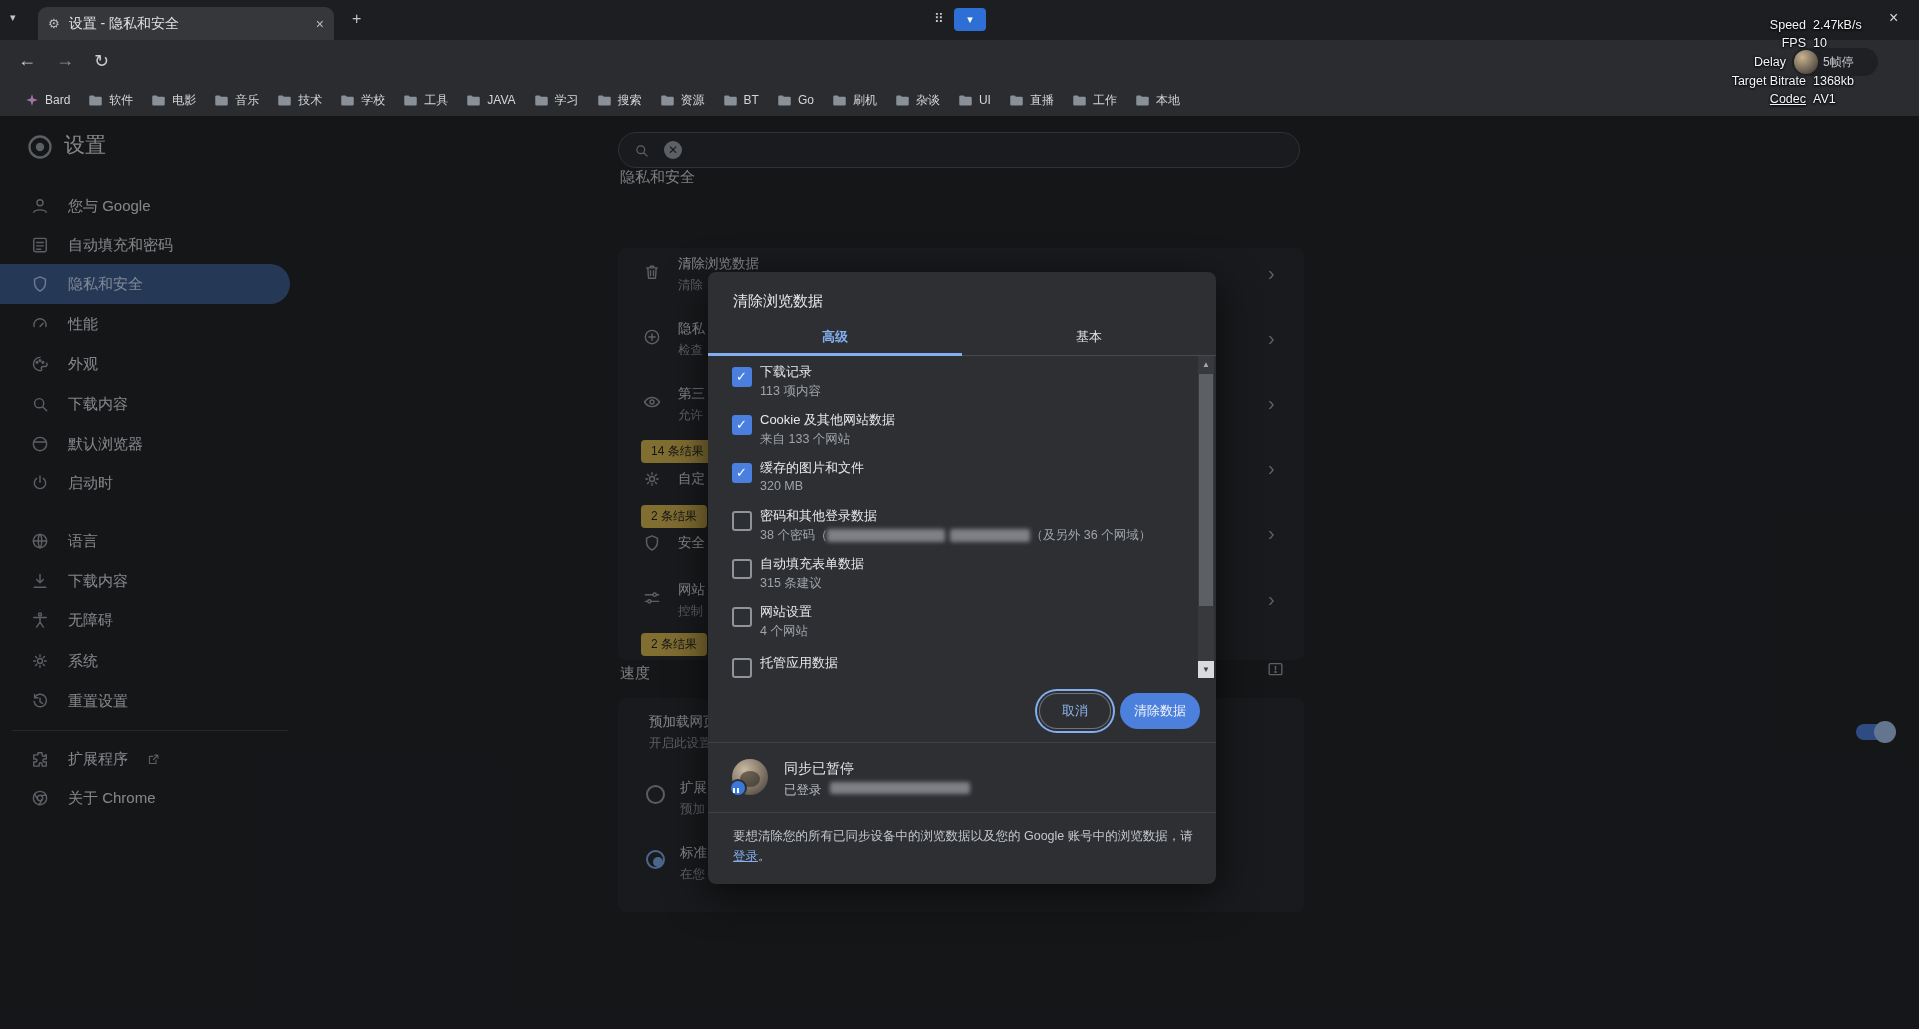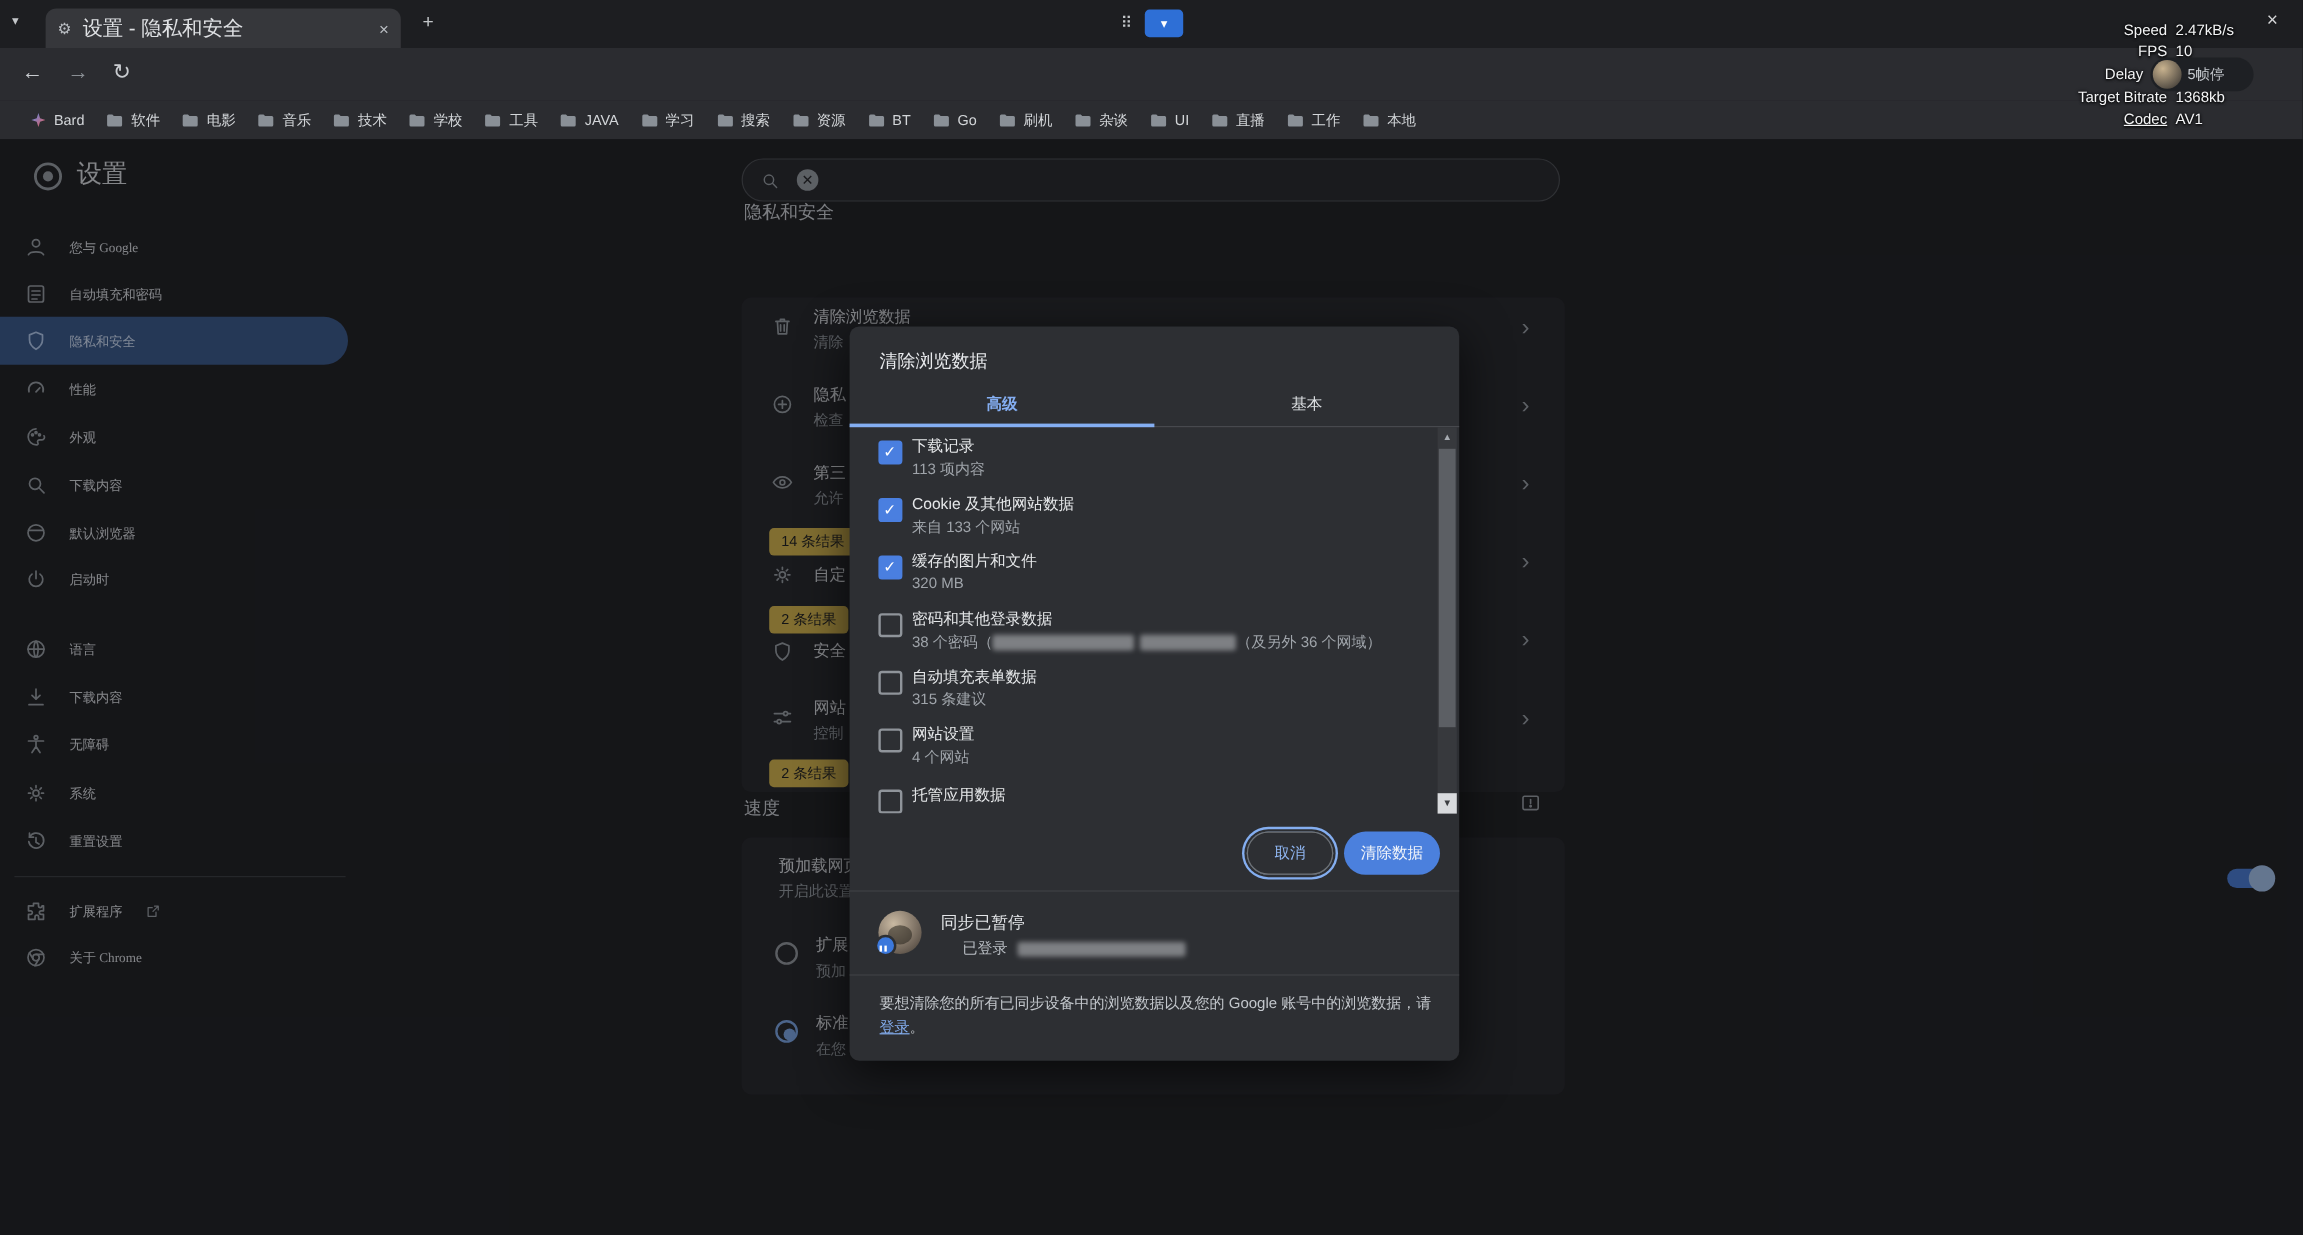--- a/index.html
+++ b/index.html
@@ -6,21 +6,21 @@
   .screen{position:relative;width:1919px;height:1029px;overflow:hidden;background:#202124;
     font-family:"Liberation Sans","DejaVu Sans",sans-serif;color:#e4e6e9;}
   .abs{position:absolute;}
   svg{display:block;}
   .ic{stroke:#9aa0a6;fill:none;stroke-width:1.7;stroke-linecap:round;stroke-linejoin:round;}
 
   
   .titlebar{left:0;top:0;width:1919px;height:40px;background:#1d1e21;}
   .tab{left:38px;top:7px;width:296px;height:33px;background:#36373b;border-radius:9px 9px 0 0;
        display:flex;align-items:center;padding:0 10px;box-sizing:border-box;gap:9px;}
-  .tab-title{font-size:17px;color:#dfe1e4;white-space:nowrap;overflow:hidden;flex:1;}
+  .tab-title{font-size:14px;color:#dfe1e4;white-space:nowrap;overflow:hidden;flex:1;}
   .tclose{color:#b9bdc2;font-size:14px;cursor:default;}
   .glyph{color:#c3c6c9;}
 
   
   .toolbar{left:0;top:40px;width:1919px;height:44px;background:#2b2c30;}
   .navic{font-size:18px;color:#c9ccd0;top:10px;}
   .addrbar{left:128px;top:47px;width:1488px;height:31px;background:#202124;border-radius:16px;
            display:flex;align-items:center;padding:0 12px;box-sizing:border-box;}
   .sitechip{display:flex;align-items:center;gap:6px;background:#3d3f44;border-radius:12px;
             padding:3px 12px 3px 9px;font-size:12px;color:#e0e3e6;}
@@ -34,22 +34,22 @@
   .bm{display:flex;align-items:center;gap:6px;padding:3px 9px;border-radius:6px;font-size:12px;color:#d3d6d9;white-space:nowrap;}
 
   
   .settings{left:0;top:116px;width:1919px;height:913px;background:#202124;}
   .pagetitle{font-size:21px;color:#dde0e3;}
   .searchbox{left:618px;top:16px;width:682px;height:36px;background:#292a2e;border:1px solid #4d5054;
              border-radius:19px;display:flex;align-items:center;padding:0 14px;box-sizing:border-box;gap:14px;}
   .searchval{font-size:14px;color:#c6cacd;flex:1;}
   .clearbtn{width:18px;height:18px;border-radius:50%;background:#9aa0a6;color:#26272a;font-size:12px;
             display:flex;align-items:center;justify-content:center;line-height:1;}
-  .sideitem{left:0;width:290px;height:40px;display:flex;align-items:center;gap:18px;padding-left:20px;
-            box-sizing:border-box;font-size:11px;color:#dde0e4;font-family:Liberation Serif, serif;}
+  .sideitem{left:0;width:290px;height:40px;display:flex;align-items:center;gap:18px;padding-left:30px;
+            box-sizing:border-box;font-size:15px;color:#dde0e4;}
   .sideitem.active{background:#3c5c8e;border-radius:0 20px 20px 0;color:#d3e2f9;}
   .sideitem.active .ic{stroke:#b5cef2;}
   .sdivider{left:12px;width:276px;height:1px;background:#3c3e42;}
 
   .card{background:#27282c;border-radius:8px;}
   .rowtitle{font-size:13.5px;color:#dfe2e6;white-space:nowrap;}
   .rowsub{font-size:12.5px;color:#9aa0a6;white-space:nowrap;}
   .chev{font-size:20px;color:#9aa0a6;}
   .badge{background:#d9b94f;color:#1e1f21;font-size:12px;padding:3px 10px;border-radius:4px;white-space:nowrap;}
   .sectionlabel{font-size:15px;color:#cfd3d8;}
@@ -85,21 +85,21 @@
   .btn-cancel{left:331px;width:72px;border:1px solid #6f7377;color:#8fb6f2;background:transparent;
               box-shadow:0 0 0 2px #2d2f33,0 0 0 4px #84aef0;}
   .btn-primary{left:412px;width:80px;background:#4b80dd;color:#f2f5fa;}
   .ddiv{left:0;width:508px;height:1px;background:#3f4145;}
   .avatar{left:24px;top:487px;width:36px;height:36px;border-radius:50%;
           background:radial-gradient(circle at 35% 30%,#c9b9a2,#6b6055 70%,#3c372f);}
   .avatar .blob{position:absolute;left:8px;top:12px;width:20px;height:16px;border-radius:50%;background:rgba(40,36,30,.55);}
   .avatar .badge2{position:absolute;left:-3px;bottom:-2px;width:14px;height:14px;border-radius:50%;background:#3b78dc;border:2px solid #2d2f33;}
   .avatar .bars{position:absolute;left:1.5px;bottom:2.5px;width:2px;height:5px;background:#fff;box-shadow:4px 0 0 #fff;}
   .synctitle{left:76px;top:488px;font-size:14px;color:#e3e5e8;}
-  .syncsub{left:76px;top:510px;font-size:12.5px;color:#b9bec4;display:flex;align-items:center;gap:8px;margin-left:18px;}
+  .syncsub{left:76px;top:510px;font-size:12.5px;color:#b9bec4;display:flex;align-items:flex-start;gap:8px;}
   .dfooter{left:25px;top:554px;width:460px;font-size:12.5px;line-height:1.6;color:#c3c7cc;}
   .link{color:#84aef0;text-decoration:underline;}
 
   
   .stats{z-index:60;font-size:12.5px;color:#f4f5f6;
          text-shadow:0 0 3px rgba(0,0,0,.95),0 1px 2px rgba(0,0,0,.95);}
   .stats .lab{position:absolute;width:150px;text-align:right;}
   .stats .val{position:absolute;left:1813px;white-space:nowrap;}
   .chip{left:1792px;top:48px;width:86px;height:28px;border-radius:14px;background:rgba(28,30,34,.85);
         display:flex;align-items:center;padding-left:2px;box-sizing:border-box;gap:5px;z-index:55;}

